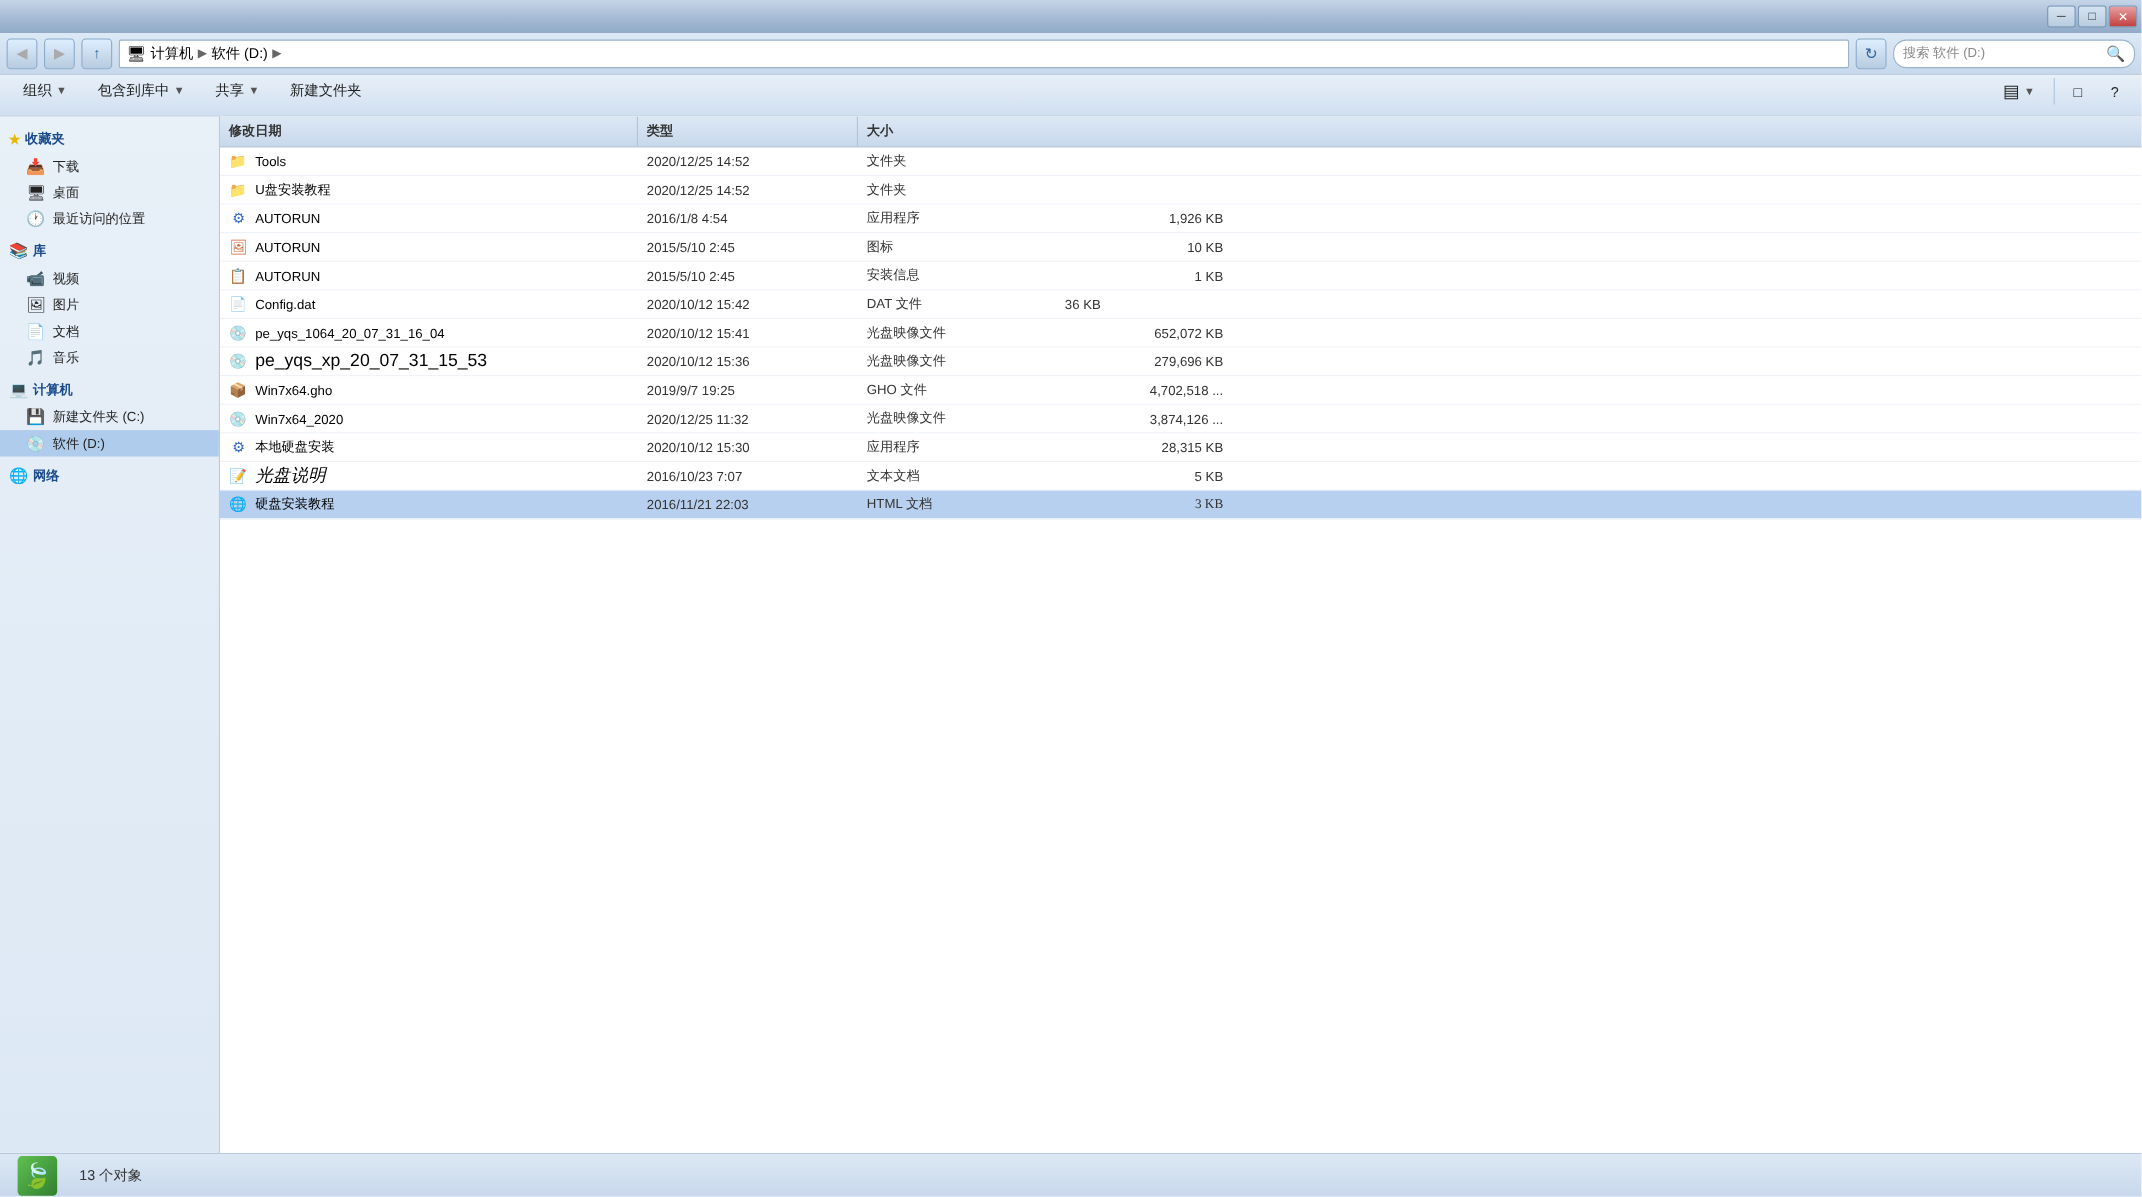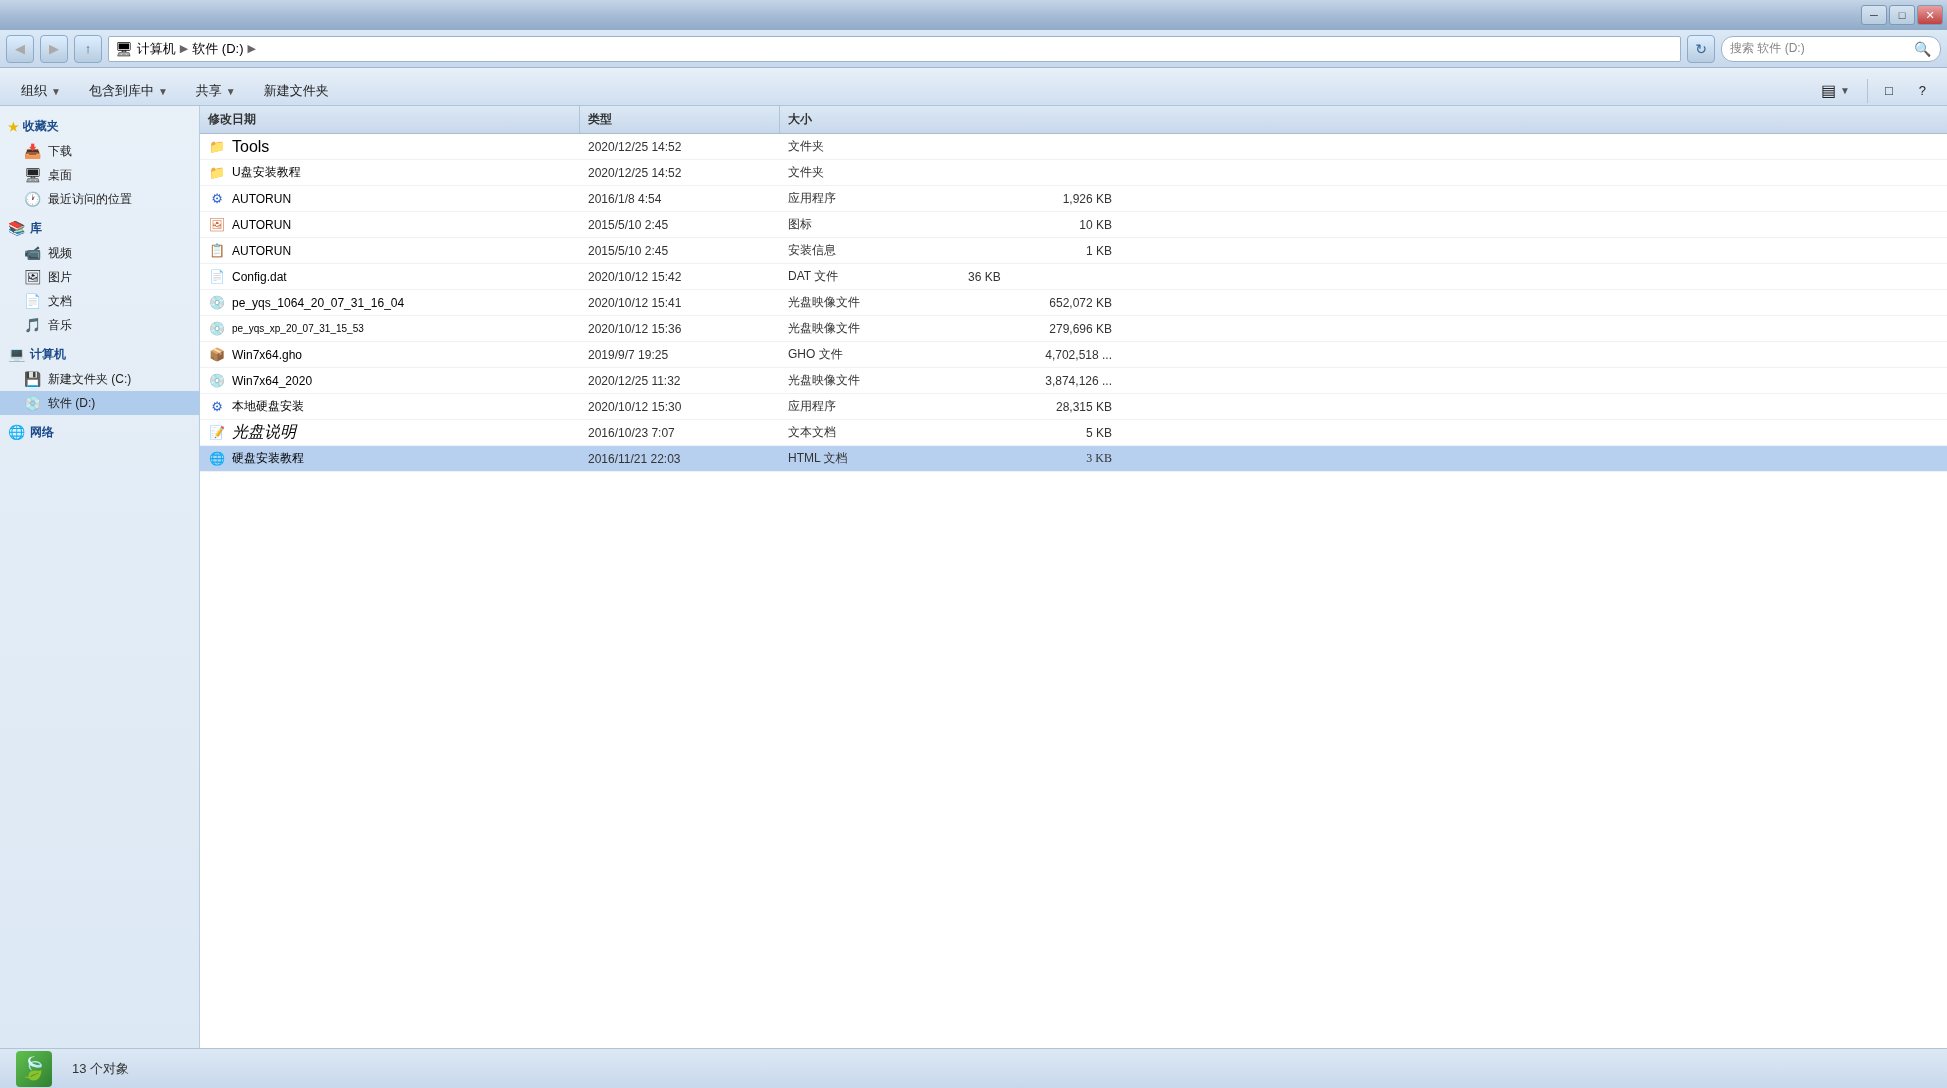--- a/index.html
+++ b/index.html
@@ -105,21 +105,21 @@
       cursor: pointer;
       font-size: 14px;
       color: #336699;
     }
 
     
     .toolbar {
       height: 38px;
       background: linear-gradient(to bottom, #e8f0f8, #d0dff0);
       display: flex;
-      align-items: flex-end;
+      align-items: flex-start;
       padding: 0 10px;
       gap: 6px;
       border-bottom: 1px solid #b0c4d8;
     }
     .toolbar-btn {
       display: flex;
       align-items: center;
       gap: 4px;
       padding: 4px 10px;
       background: transparent;
@@ -423,21 +423,21 @@
     <div class="column-header">
       <div class="col-header">修改日期</div>
       <div class="col-header">类型</div>
       <div class="col-header">大小</div>
     </div>
 
     <div class="file-list" id="file-list">
     <div class="file-row">
     <div class="file-name-cell">
       <span class="file-icon" style="color:#f5c242">📁</span>
-      <span style="font-size:16px;">Tools</span>
+      <span style="font-size:12px;">Tools</span>
     </div>
     <div class="file-cell">2020/12/25 14:52</div>
     <div class="file-cell">文件夹</div>
     <div class="file-cell" style="text-align:right;"></div>
   </div>
         <div class="file-row">
     <div class="file-name-cell">
       <span class="file-icon" style="color:#f5c242">📁</span>
       <span style="font-size:12px;">U盘安装教程</span>
     </div>
@@ -486,21 +486,21 @@
       <span class="file-icon" style="color:#6699cc">💿</span>
       <span style="font-size:12px;">pe_yqs_1064_20_07_31_16_04</span>
     </div>
     <div class="file-cell">2020/10/12 15:41</div>
     <div class="file-cell">光盘映像文件</div>
     <div class="file-cell" style="text-align:right;">652,072 KB</div>
   </div>
         <div class="file-row">
     <div class="file-name-cell">
       <span class="file-icon" style="color:#6699cc">💿</span>
-      <span style="font-size:10px;">pe_yqs_xp_20_07_31_15_53</span>
+      <span style="font-size:16px;">pe_yqs_xp_20_07_31_15_53</span>
     </div>
     <div class="file-cell">2020/10/12 15:36</div>
     <div class="file-cell">光盘映像文件</div>
     <div class="file-cell" style="text-align:right;">279,696 KB</div>
   </div>
         <div class="file-row">
     <div class="file-name-cell">
       <span class="file-icon" style="color:#888">📦</span>
       <span style="font-size:12px;">Win7x64.gho</span>
     </div>

